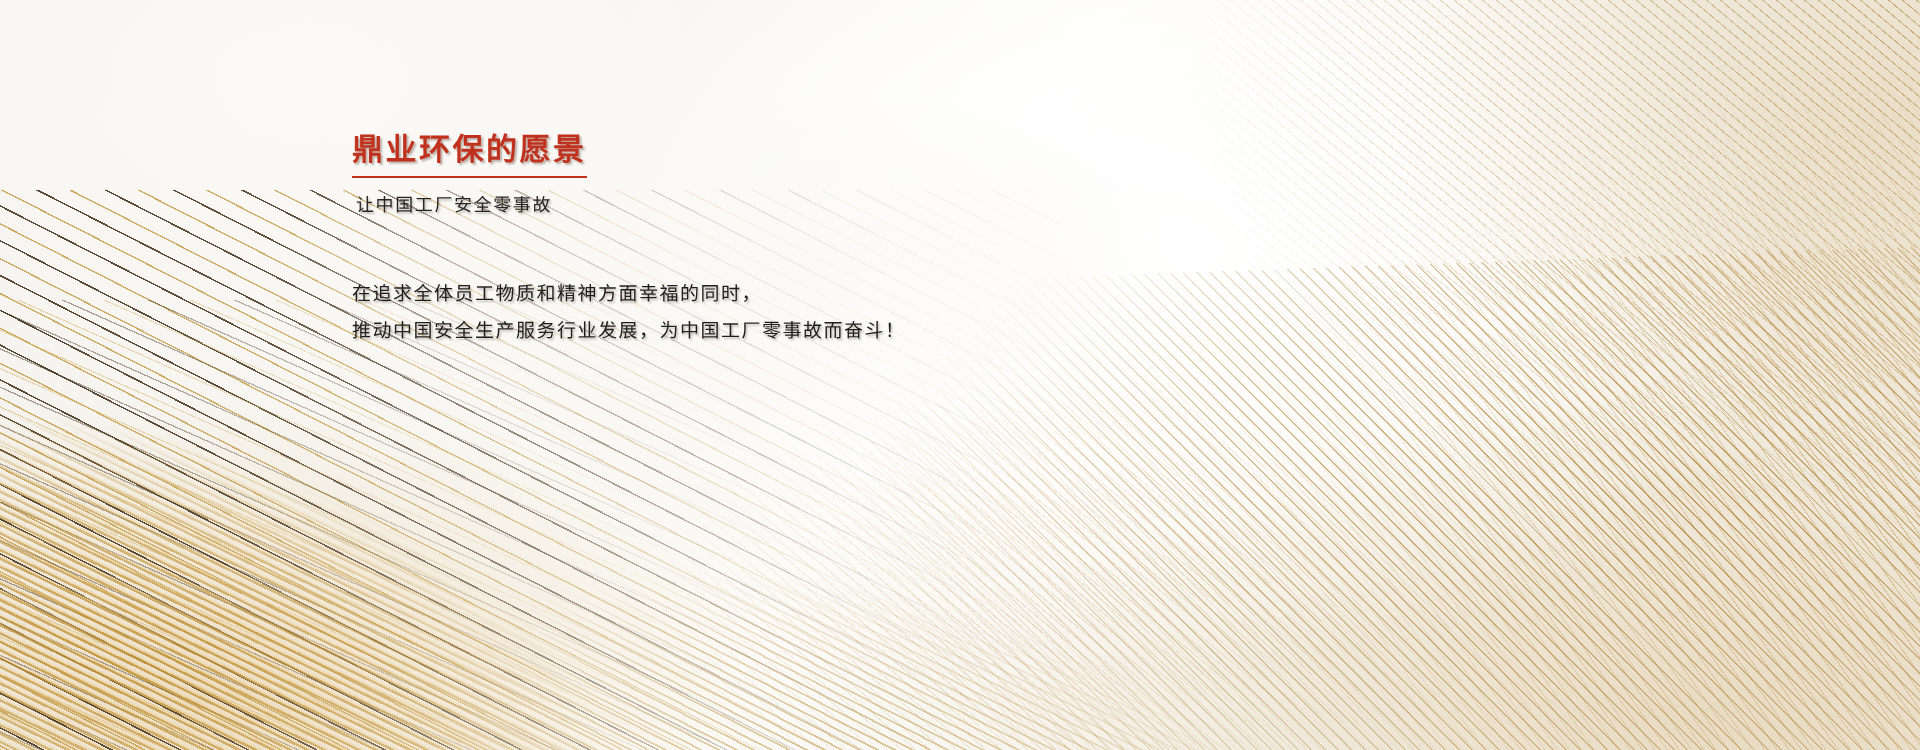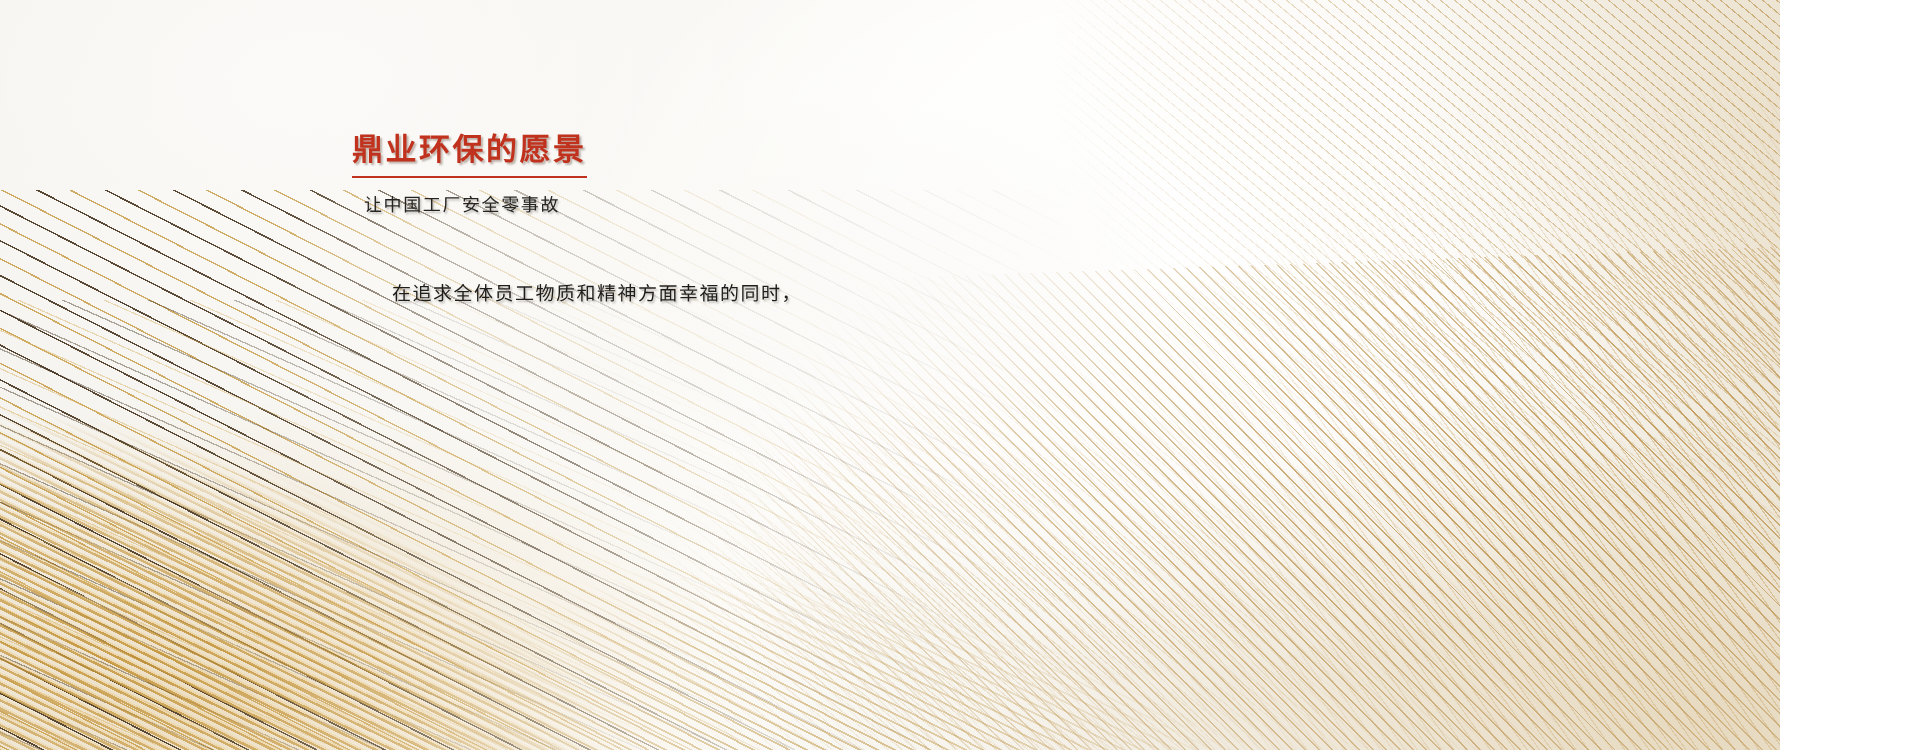--- a/index.html
+++ b/index.html
@@ -7,21 +7,21 @@
     margin: 0;
     padding: 0;
     background: #ffffff;
   }
   body {
     font-family: "Liberation Sans", "DejaVu Sans", sans-serif;
   }
 
   .banner {
     position: relative;
-    width: 1780px;
+    width: 1920px;
     height: 750px;
     overflow: hidden;
     background: #e5e5e5;
   }
 
   
   .bg-base {
     position: absolute;
     inset: 0;
     background:
@@ -257,39 +257,38 @@
     letter-spacing: 2.5px;
     color: #c0321d;
     text-shadow: 2px 2px 2px rgba(90,60,45,0.38);
     padding-bottom: 7px;
     border-bottom: 2px solid #c0321d;
     white-space: nowrap;
   }
 
   .subtitle {
     margin-top: 14px;
-    margin-left: 12px;
+    margin-left: 4px;
     font-size: 18px;
     line-height: 1.5;
     letter-spacing: 1.6px;
     color: #262422;
     text-shadow: 1.5px 1.5px 2px rgba(120,110,100,0.45);
     white-space: nowrap;
   }
 
   .mission-block { margin-top: 56px; }
 
   .body-text {
     margin-top: 22px;
     font-size: 19px;
     line-height: 1.95;
     letter-spacing: 1.5px;
     color: #1f1d1b;
     text-shadow: 1.5px 1.5px 2px rgba(120,110,100,0.42);
-    margin-left: 40px;
   }
   .body-text p {
     margin: 0;
     white-space: nowrap;
   }
 </style>
 </head>
 <body>
 
 <div class="banner">
@@ -314,17 +313,18 @@
   <div class="content">
 
     <div class="vision-block">
       <div class="heading">鼎业环保的愿景</div>
       <div class="subtitle">让中国工厂安全零事故</div>
     </div>
 
     <div class="mission-block">
       <div class="body-text">
         <p>在追求全体员工物质和精神方面幸福的同时，</p>
+        <p>推动中国安全生产服务行业发展，为中国工厂零事故而奋斗！</p>
       </div>
     </div>
 
   </div>
 </div>
 
 </body></html>

